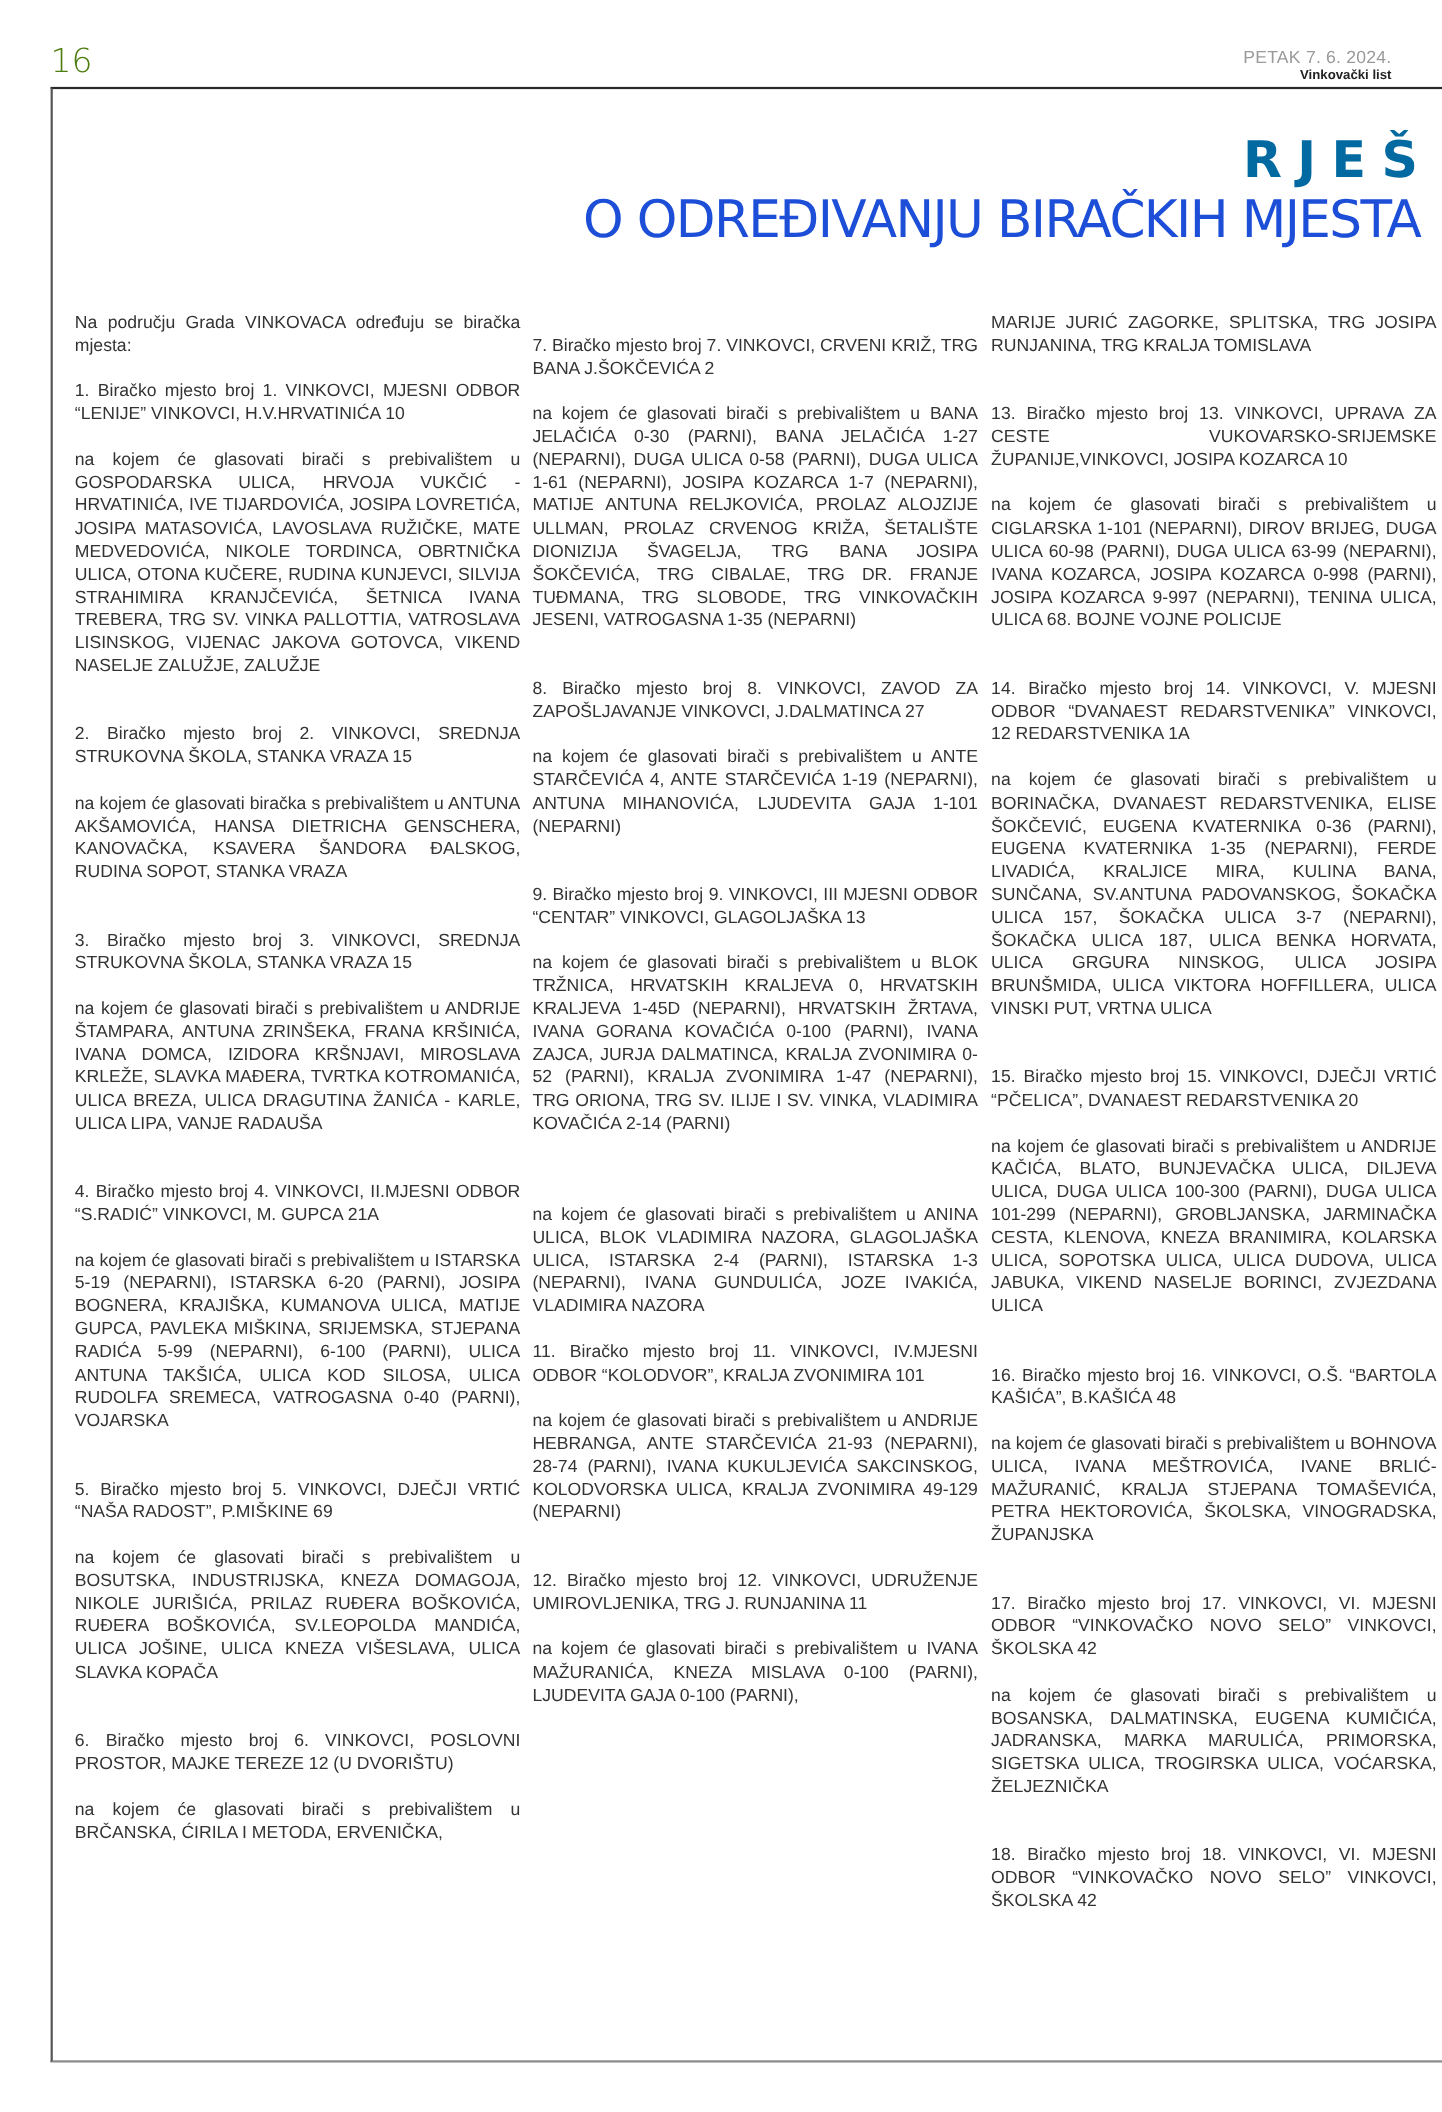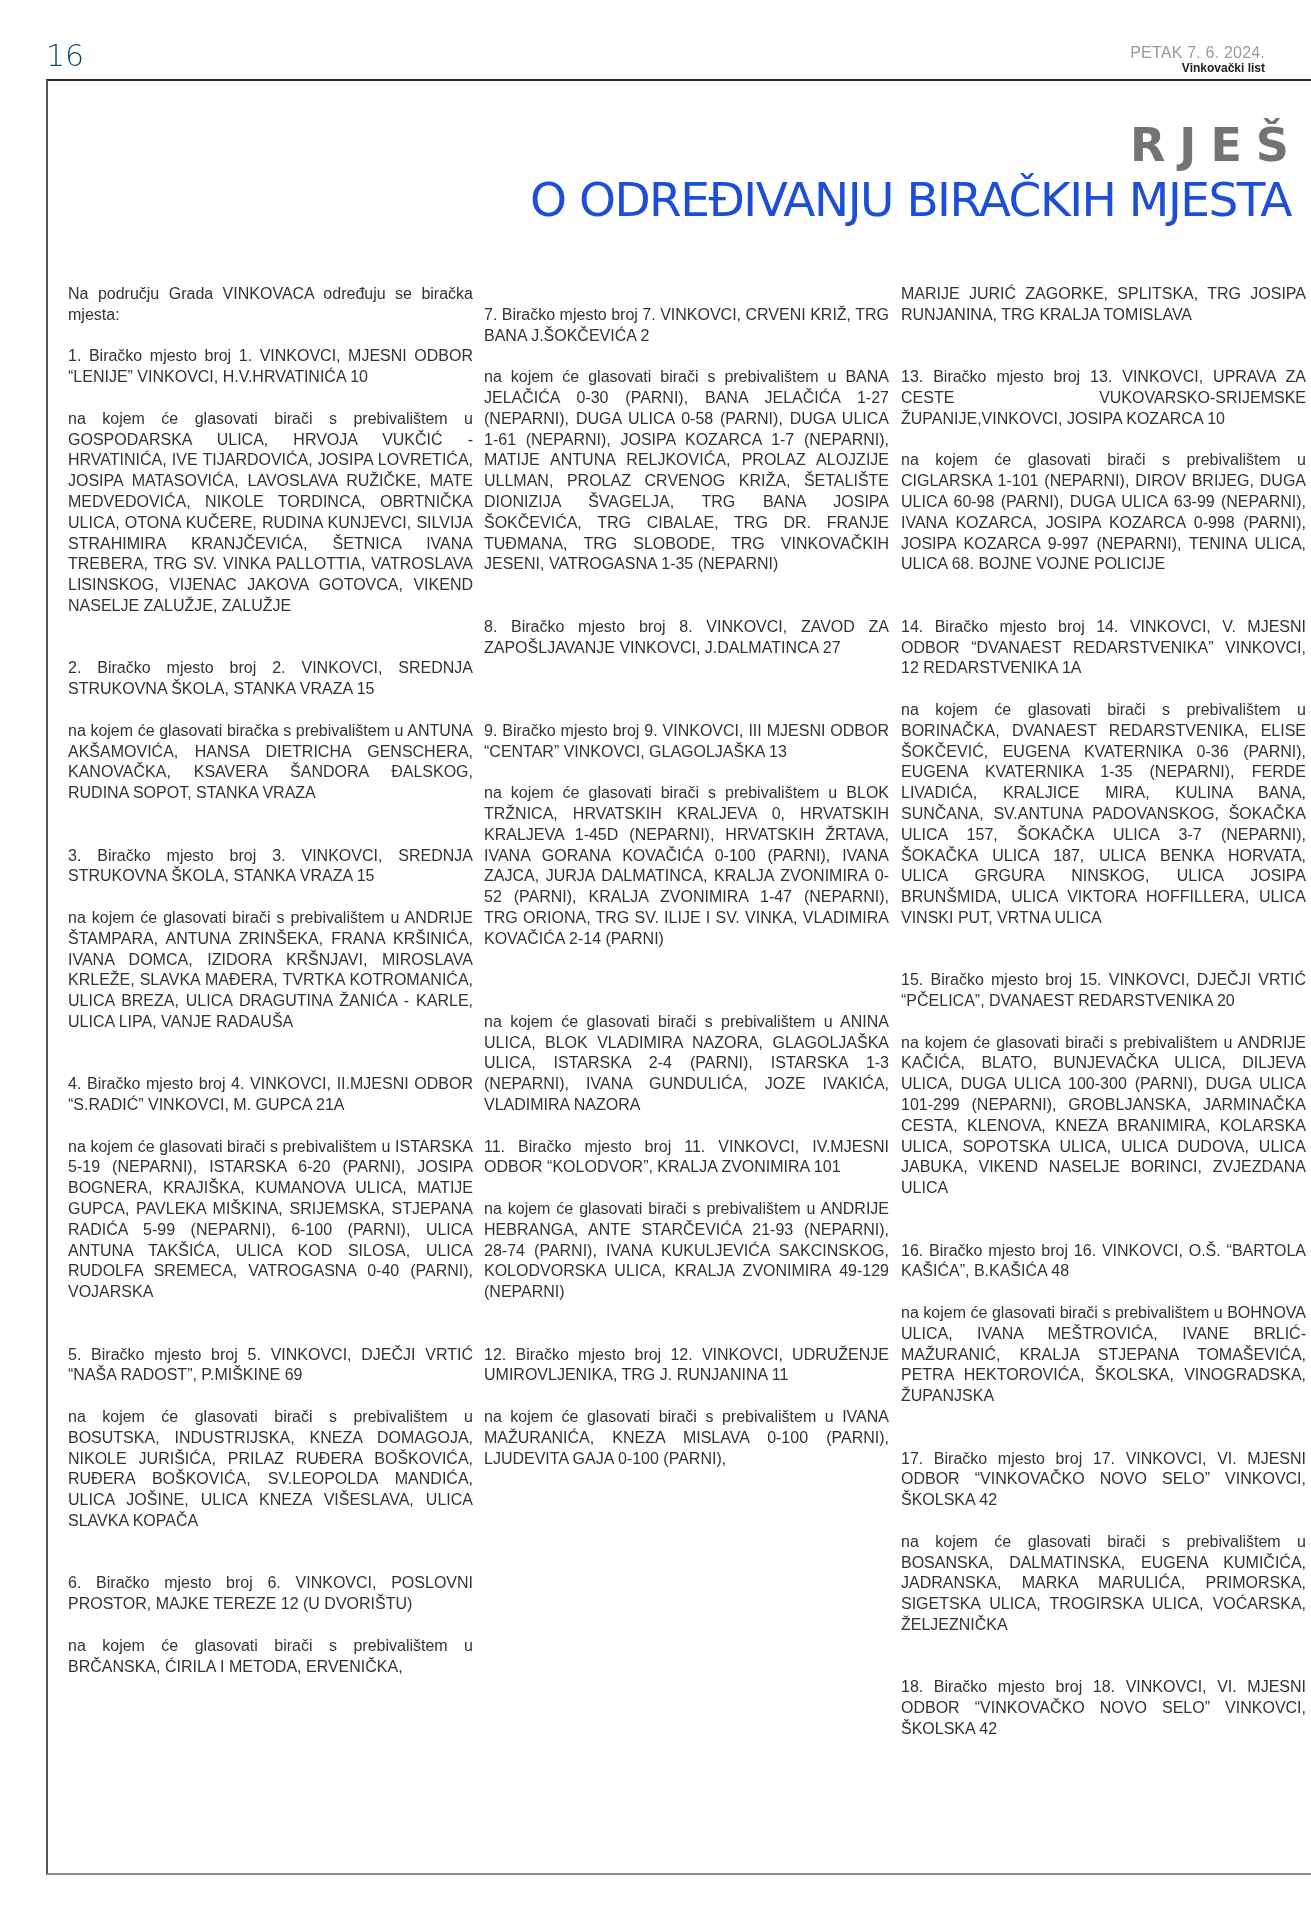--- a/index.html
+++ b/index.html
@@ -3,36 +3,36 @@
 <meta charset="utf-8">
 <style>
   html, body { margin: 0; padding: 0; background: #ffffff; }
   body {
     width: 1311px; height: 1920px; position: relative; overflow: hidden;
     font-family: "Liberation Sans", "DejaVu Sans", sans-serif; color: #2b2b2b;
   }
   .page-number {
     position: absolute; left: 46px; top: 38px;
     font-family: "DejaVu Sans", sans-serif; font-size: 30px; font-weight: 300;
-    color: #0c4a6e; letter-spacing: 0px;
+    color: #4d7c0f; letter-spacing: 0px;
   }
   .masthead {
     position: absolute; right: 46px; top: 44px; text-align: right; line-height: 1.15;
   }
   .masthead .date { font-size: 16px; color: #9a9a9a; letter-spacing: 0.2px; }
   .masthead .paper { font-size: 12px; color: #222; font-weight: bold; }
   .frame {
     position: absolute; left: 46px; top: 79px; right: 0; height: 1792px;
     border-top: 2px solid #2a2a2a; border-left: 2px solid #555;
     border-bottom: 2px solid #8a8a8a;
   }
   .title-main {
     position: absolute; right: 8px; top: 118px;
     font-family: "DejaVu Sans", sans-serif; font-weight: bold;
-    font-size: 46px; letter-spacing: 14px; color: #737373;
+    font-size: 46px; letter-spacing: 14px; color: #0369a1;
   }
   .title-sub {
     position: absolute; right: 20px; top: 172px;
     font-family: "DejaVu Sans", sans-serif; font-weight: normal;
     font-size: 47px; letter-spacing: -1.5px; color: #1d4ed8; white-space: nowrap; margin-left: 40px;
   }
   .col {
     position: absolute; top: 284px; width: 405px;
     font-size: 16px; line-height: 20.8px; text-align: justify; color: #333;
   }
@@ -85,20 +85,21 @@
     <p>na kojem će glasovati birači s prebivalištem u BRČANSKA, ĆIRILA I METODA, ERVENIČKA,</p>
   </div>
 <div class="col col-2">
     <div class="gap1"></div>
     <p>7. Biračko mjesto broj 7. VINKOVCI, CRVENI KRIŽ, TRG BANA J.ŠOKČEVIĆA 2</p>
     <div class="gap1"></div>
     <p>na kojem će glasovati birači s prebivalištem u BANA JELAČIĆA 0-30 (PARNI), BANA JELAČIĆA 1-27 (NEPARNI), DUGA ULICA 0-58 (PARNI), DUGA ULICA 1-61 (NEPARNI), JOSIPA KOZARCA 1-7 (NEPARNI), MATIJE ANTUNA RELJKOVIĆA, PROLAZ ALOJZIJE ULLMAN, PROLAZ CRVENOG KRIŽA, ŠETALIŠTE DIONIZIJA ŠVAGELJA, TRG BANA JOSIPA ŠOKČEVIĆA, TRG CIBALAE, TRG DR. FRANJE TUĐMANA, TRG SLOBODE, TRG VINKOVAČKIH JESENI, VATROGASNA 1-35 (NEPARNI)</p>
     <div class="gap2"></div>
     <p>8. Biračko mjesto broj 8. VINKOVCI, ZAVOD ZA ZAPOŠLJAVANJE VINKOVCI, J.DALMATINCA 27</p>
     <div class="gap1"></div>
+    <p>na kojem će glasovati birači s prebivalištem u ANTE STARČEVIĆA 4, ANTE STARČEVIĆA 1-19 (NEPARNI), ANTUNA MIHANOVIĆA, LJUDEVITA GAJA 1-101 (NEPARNI)</p>
     <div class="gap2"></div>
     <p>9. Biračko mjesto broj 9. VINKOVCI, III MJESNI ODBOR “CENTAR” VINKOVCI, GLAGOLJAŠKA 13</p>
     <div class="gap1"></div>
     <p>na kojem će glasovati birači s prebivalištem u BLOK TRŽNICA, HRVATSKIH KRALJEVA 0, HRVATSKIH KRALJEVA 1-45D (NEPARNI), HRVATSKIH ŽRTAVA, IVANA GORANA KOVAČIĆA 0-100 (PARNI), IVANA ZAJCA, JURJA DALMATINCA, KRALJA ZVONIMIRA 0-52 (PARNI), KRALJA ZVONIMIRA 1-47 (NEPARNI), TRG ORIONA, TRG SV. ILIJE I SV. VINKA, VLADIMIRA KOVAČIĆA 2-14 (PARNI)</p>
     <div class="gap2"></div>
     <div class="gap1"></div>
     <p>na kojem će glasovati birači s prebivalištem u ANINA ULICA, BLOK VLADIMIRA NAZORA, GLAGOLJAŠKA ULICA, ISTARSKA 2-4 (PARNI), ISTARSKA 1-3 (NEPARNI), IVANA GUNDULIĆA, JOZE IVAKIĆA, VLADIMIRA NAZORA</p>
     <div class="gap1"></div>
     <p>11. Biračko mjesto broj 11. VINKOVCI, IV.MJESNI ODBOR “KOLODVOR”, KRALJA ZVONIMIRA 101</p>
     <div class="gap1"></div>

